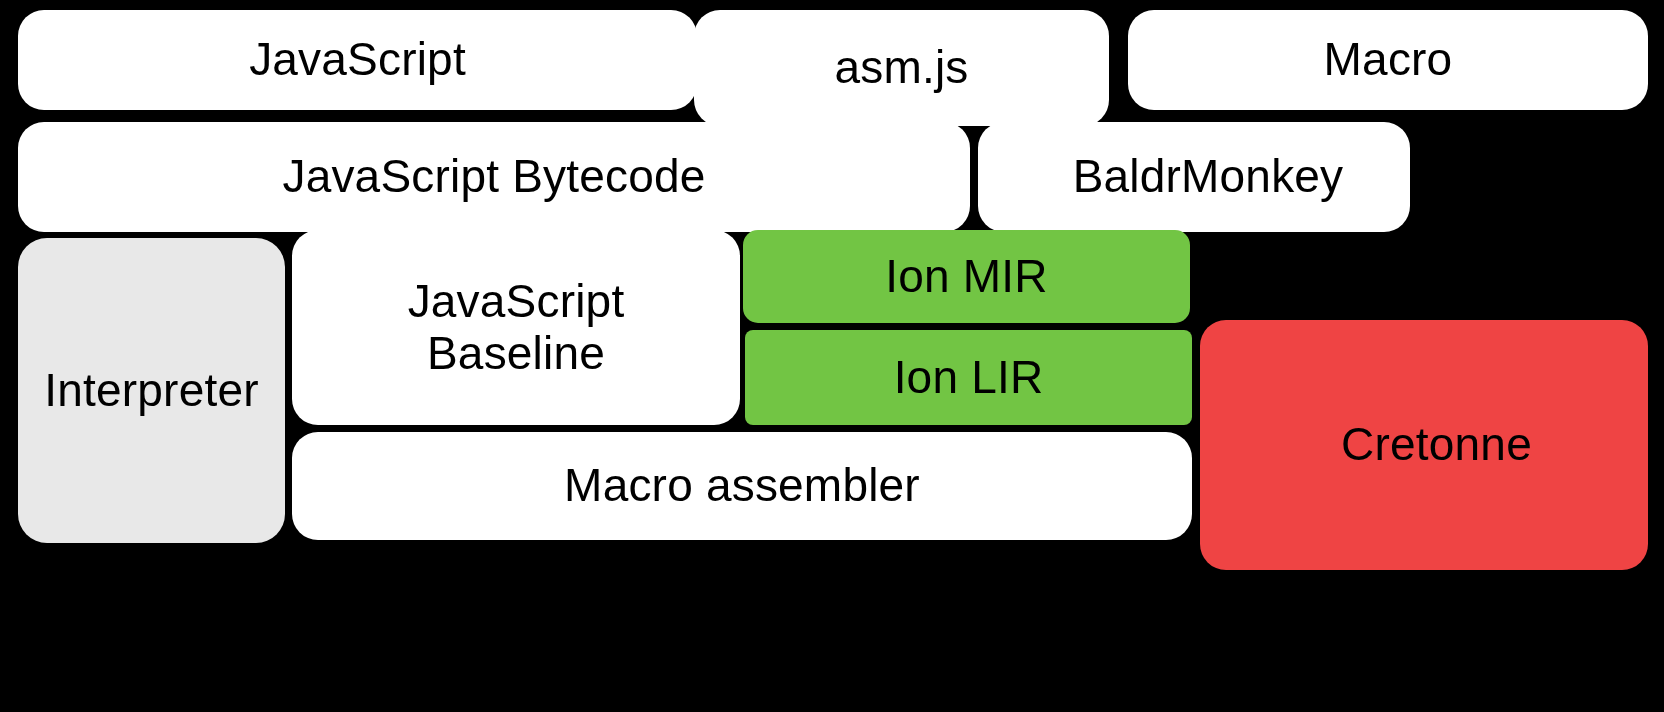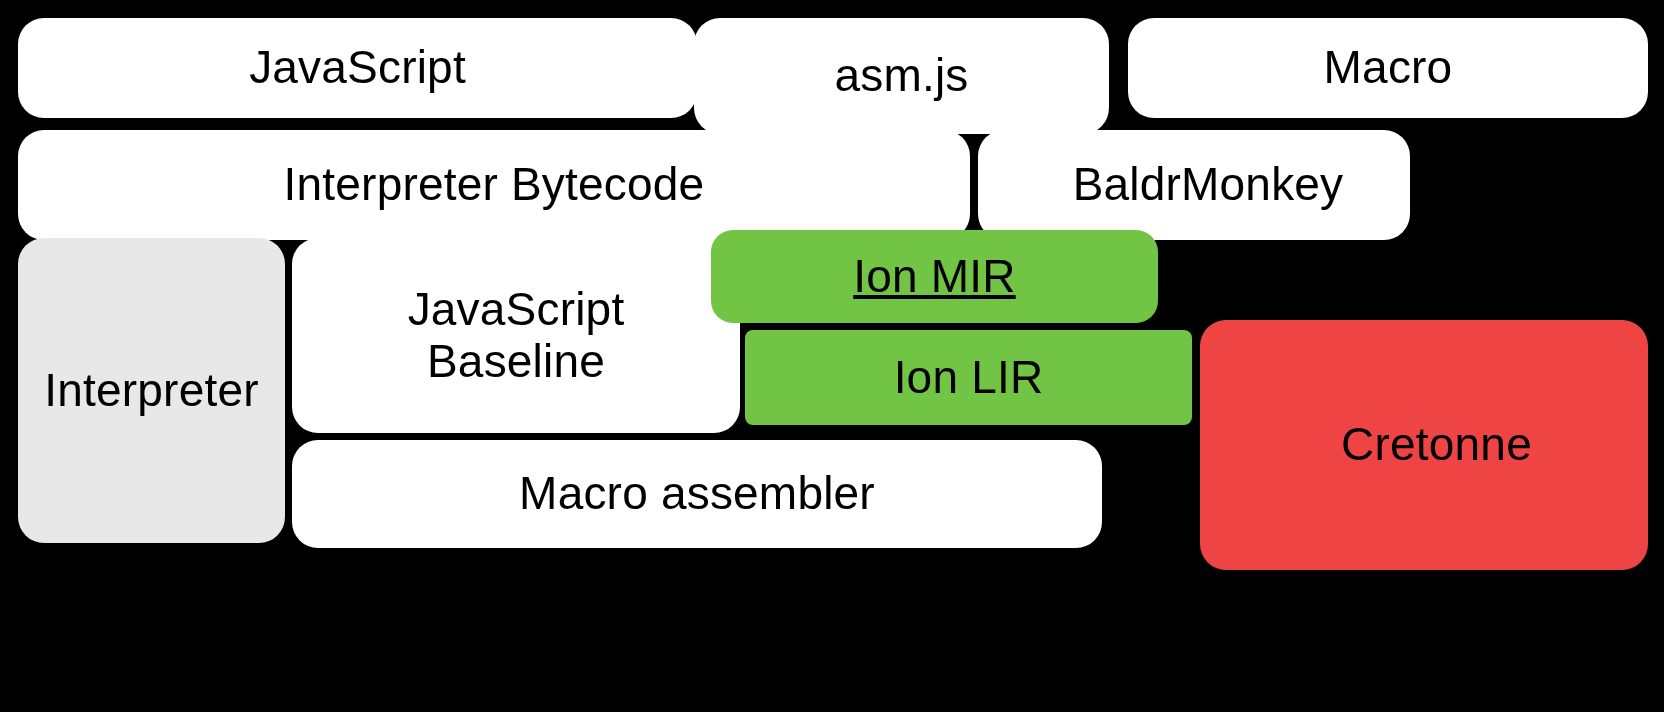--- a/index.html
+++ b/index.html
@@ -25,59 +25,59 @@
     align-items: center;
     justify-content: center;
     text-align: center;
     color: #000000;
     font-size: 46px;
     line-height: 1.12;
     letter-spacing: 0.2px;
     white-space: pre-line;
     font-family: "Liberation Sans", sans-serif;
   }
-  .node.fill-white   { background: #FFFFFF; margin-top: 8px; }
-  .node.fill-gray    { background: #E8E8E8; }
+  .node.fill-white   { background: #FFFFFF; }
+  .node.fill-gray    { background: #E8E8E8; border-radius: 29px; }
   .node.fill-green   { background: #72C544; }
   .node.fill-pink    { background: #ef4444; padding-left: 25px; }
 
   
   .n-javascript   { left: 18px;   top: 10px;  width: 679px;  height: 100px; }
   .n-asmjs        { left: 694px;  top: 10px;  width: 415px;  height: 116px; }
   .n-wasm         { left: 1128px; top: 10px;  width: 520px;  height: 100px; }
 
   
   .n-js-bytecode  { left: 18px;   top: 122px; width: 952px;  height: 110px; }
   .n-baldrmonkey  { left: 978px;  top: 122px; width: 432px;  height: 110px; padding-left: 28px; }
 
   
   .n-interpreter  { left: 18px;   top: 238px; width: 267px;  height: 305px; }
   .n-js-baseline  { left: 292px;  top: 230px; width: 448px;  height: 195px; }
-  .n-ion-mir      { left: 711px;  top: 230px; width: 447px;  height: 93px;  border-radius: 22px; text-decoration: underline; }
+  .n-ion-mir      { left: 743px;  top: 230px; width: 447px;  height: 93px;  border-radius: 15px; }
   .n-ion-lir      { left: 745px;  top: 330px; width: 447px;  height: 95px;  border-radius: 8px; }
   .n-cretonne     { left: 1200px; top: 320px; width: 448px;  height: 250px; }
 
   
-  .n-macro-asm    { left: 292px;  top: 432px; width: 810px;  height: 108px; }
+  .n-macro-asm    { left: 292px;  top: 432px; width: 900px;  height: 108px; }
 
   
   .n-native-code  { left: 292px;  top: 552px; width: 1356px; height: 104px; }
 </style>
 </head>
 <body>
 
 <div id="stack-diagram">
 
   <div class="node fill-white n-javascript">JavaScript</div>
 
   <div class="node fill-white n-asmjs">asm.js</div>
 
   <div class="node fill-white n-wasm">Macro</div>
 
-  <div class="node fill-white n-js-bytecode">Interpreter Bytecode</div>
+  <div class="node fill-white n-js-bytecode">JavaScript Bytecode</div>
 
   <div class="node fill-white n-baldrmonkey">BaldrMonkey</div>
 
   <div class="node fill-gray n-interpreter">Interpreter</div>
 
   <div class="node fill-white n-js-baseline">JavaScript
 Baseline</div>
 
   <div class="node fill-green n-ion-mir">Ion MIR</div>
 

